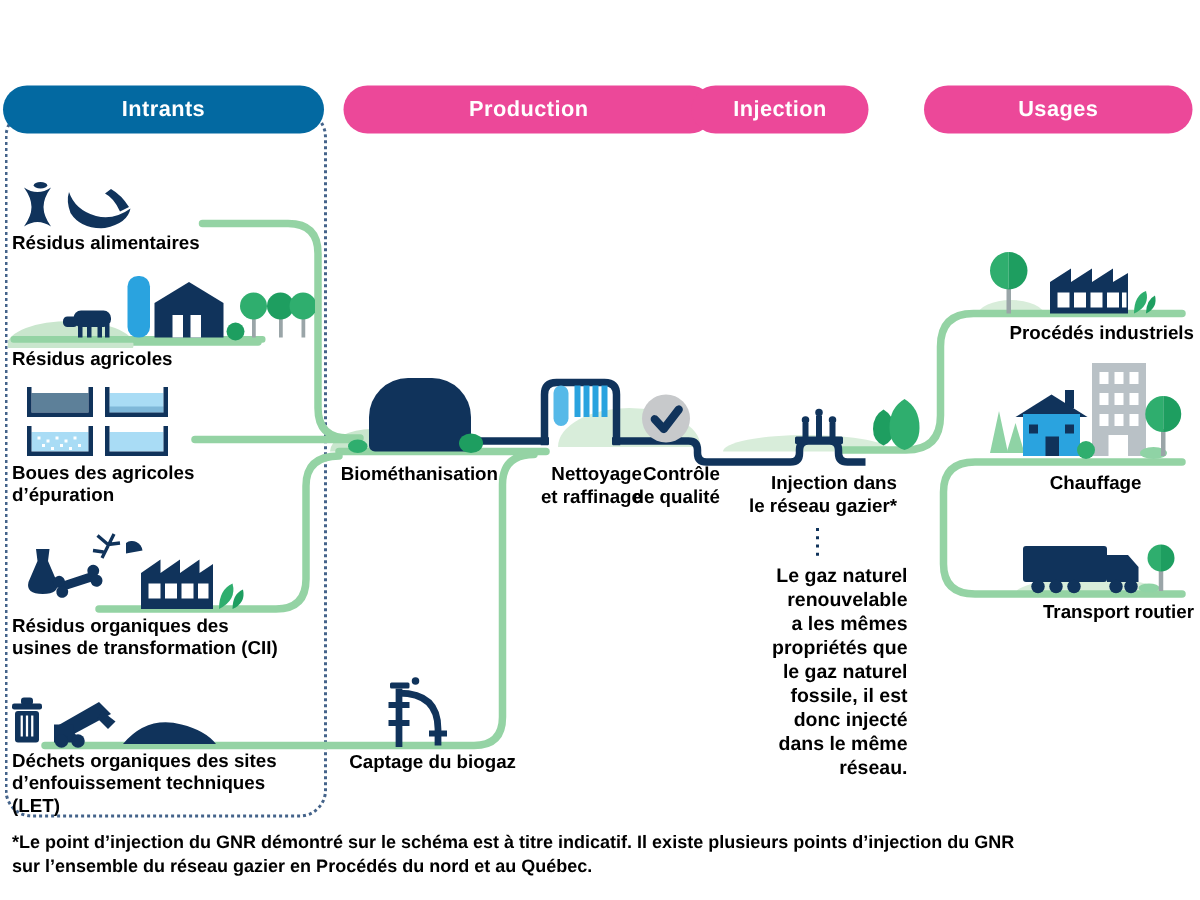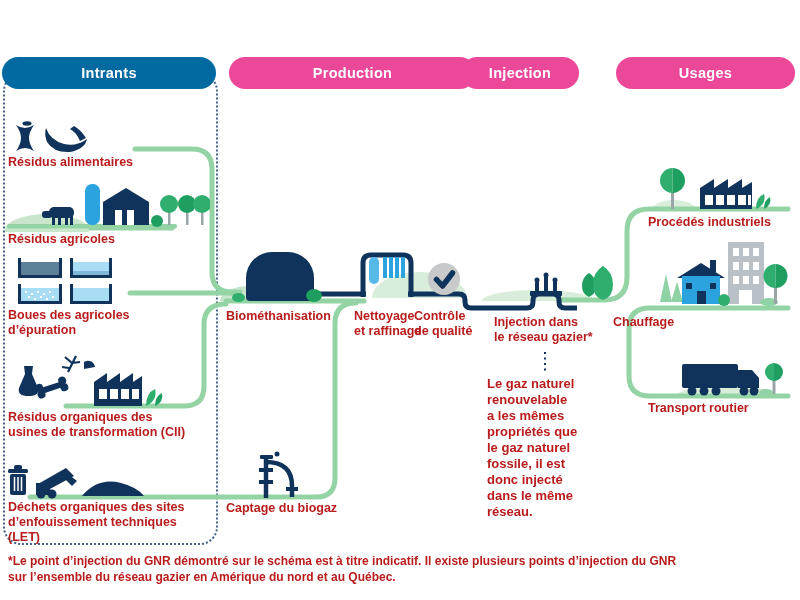--- a/index.html
+++ b/index.html
@@ -5,23 +5,23 @@
   html,body{margin:0;padding:0}
   body{width:800px;height:600px;position:relative;background:#fff;
        font-family:"Liberation Sans",sans-serif;overflow:hidden}
   .tab{position:absolute;top:57px;height:32px;border-radius:16px;display:flex;
        align-items:center;justify-content:center;font-weight:700;font-size:14.5px;
        color:#fff;letter-spacing:.3px;z-index:5;cursor:pointer}
   .tab-active{background:#0369a1}
   .tab-inactive{background:#ec4899}
   .dashed-box{position:absolute;left:3px;top:73px;width:211px;height:468px;
        border:2px dotted #44638a;border-radius:18px;z-index:0}
-  .lbl{position:absolute;color:#b91c1c;font-size:12.5px;line-height:15px;
+  .lbl{position:absolute;color:#000000;font-size:12.5px;line-height:15px;
        font-weight:700;white-space:pre-line;z-index:4}
-  .ctr{text-align:left}
+  .ctr{text-align:right}
   .note{font-size:13px;line-height:16px}
   .footnote{font-size:12px;line-height:15.5px}
   .hill{position:absolute;background:#d8edda;border-radius:50% 50% 0 0/100% 100% 0 0;z-index:1}
   .hill2{background:#c9e6cd}
   .icon{position:absolute;z-index:3}
   .digester{position:absolute;left:246px;top:252px;width:68px;height:49px;
        background:#10335b;border-radius:26px 26px 4px 4px;z-index:3}
   .bush{position:absolute;border-radius:50%;z-index:3}
   #lines{position:absolute;left:0;top:0;z-index:2}
 </style>
@@ -295,13 +295,13 @@
     <circle cx="34" cy="33" r="4.5"></circle>
       <circle cx="46" cy="33" r="4.5"></circle>
       <circle cx="58" cy="33" r="4.5"></circle>
     <circle cx="86" cy="33" r="4.5"></circle>
       <circle cx="96" cy="33" r="4.5"></circle>
   </g>
 </svg>
 <div class="lbl ctr" style="left:648px;top:401px;width:148px">Transport routier</div>
 
 <div class="lbl footnote" style="left:8px;top:554px;width:784px">*Le point d’injection du GNR démontré sur le schéma est à titre indicatif. Il existe plusieurs points d’injection du GNR
-sur l’ensemble du réseau gazier en Amérique du nord et au Québec.</div>
+sur l’ensemble du réseau gazier en Procédés du nord et au Québec.</div>
 
 </body></html>

